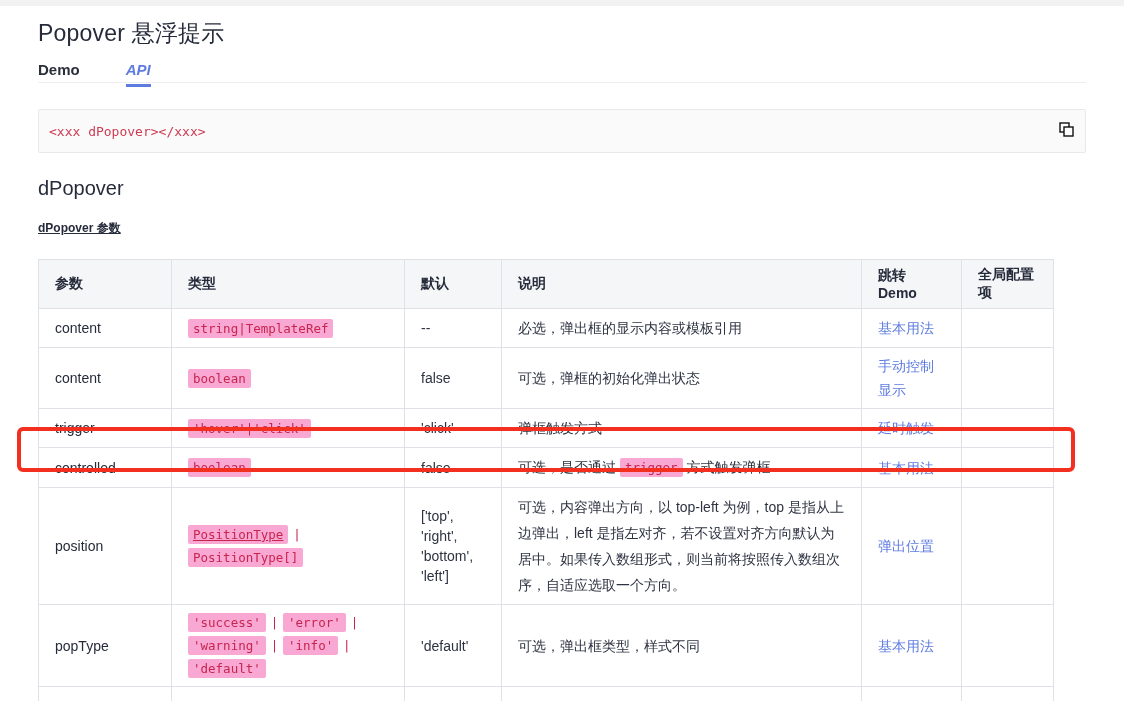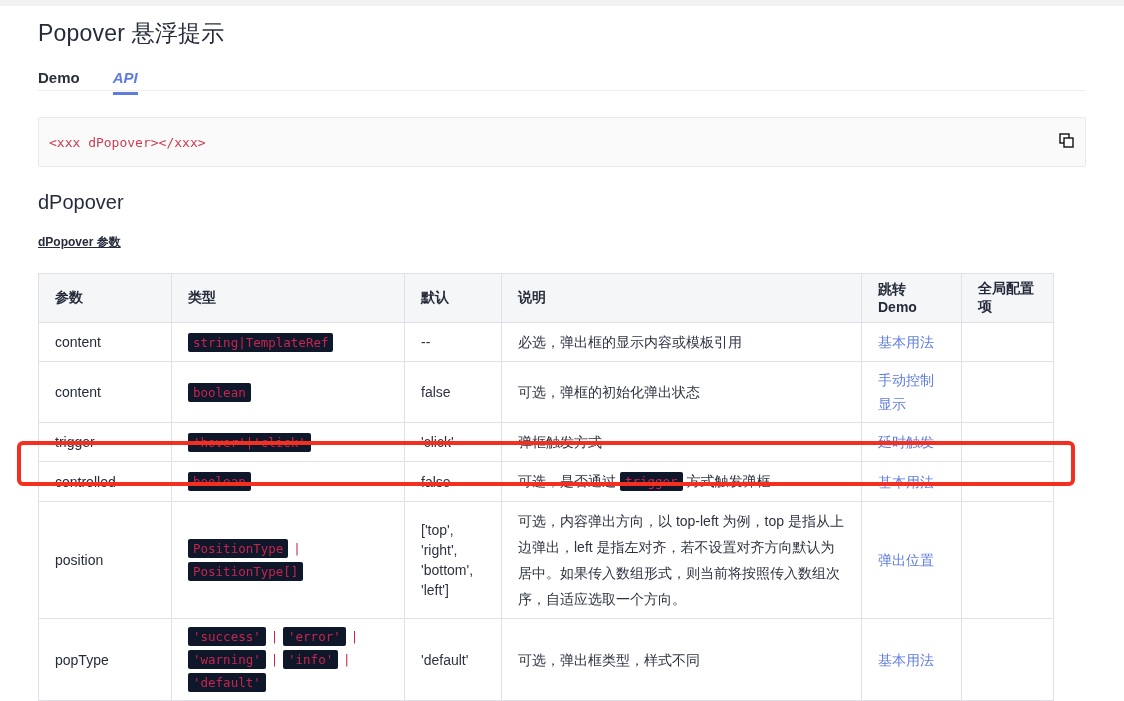--- a/index.html
+++ b/index.html
@@ -3,48 +3,48 @@
 <meta charset="utf-8">
 <style>
   * { margin:0; padding:0; box-sizing:border-box; }
   html,body { width:1124px; height:701px; overflow:hidden; background:#ffffff;
               font-family:"Liberation Sans", "DejaVu Sans", sans-serif; color:#252b3a; }
   .top-strip { height:6px; width:100%; background:#f2f2f3; }
   .page { padding:0 38px; }
 
   .page-title { margin-top:12px; font-size:23px; line-height:30px; font-weight:normal; color:#252b3a; letter-spacing:.2px; }
 
-  .tabbar { margin-top:20px; height:23px; border-bottom:1px solid #ededf0; display:flex; align-items:flex-start; position:relative; }
+  .tabbar { margin-top:12px; height:23px; border-bottom:1px solid #ededf0; display:flex; align-items:flex-start; position:relative;gap:13px; }
   .tab { font-size:15px; font-weight:bold; line-height:20px; cursor:pointer; position:relative; padding-bottom:6px; }
   .tab-demo { color:#2b2f3a; margin-right:33px; }
   .tab-api { color:#5e7ce0;font-style:italic; }
   .tab-api::after { content:""; position:absolute; left:0; right:0; bottom:-1px; height:3px; background:#5e7ce0; }
 
   .clipped-line { height:8px; overflow:hidden; margin-top:1px; white-space:nowrap; }
 
-  .code-block { margin-top:17px; height:50px; background:#fafafa; border:1px solid #e9e9eb; border-radius:2px;
+  .code-block { margin-top:17px; height:44px; background:#fafafa; border:1px solid #e9e9eb; border-radius:2px;
                 display:flex; align-items:center; justify-content:space-between; padding:0 8px 0 10px; }
   .code-text { font-family:"DejaVu Sans Mono", "Liberation Mono", monospace; font-size:13px; color:#cf3b52; }
   .copy-btn { width:22px; height:22px; display:flex; align-items:center; justify-content:center; cursor:pointer; background:transparent; border:none; }
 
   .h2 { margin-top:22px; font-size:20px; line-height:26px; font-weight:normal; }
   .h3 { margin-top:16px; font-size:12px; line-height:22px; font-weight:bold;text-decoration:underline; }
 
   .table-wrap { margin-top:20px; position:relative; }
   table.params { border-collapse:collapse; table-layout:fixed; width:1015px; }
   .params th, .params td { border:1px solid #dfe1e6; padding:6px 16px; font-size:14px; text-align:left; vertical-align:middle; }
   .params th { background:#f5f6f8; font-weight:bold; color:#252b3a; }
   .params td { color:#2e3342; }
   td.cell-param { color:#252b3a; }
   td.cell-type { line-height:22px; }
   td.cell-default { line-height:20px; }
   td.cell-desc { line-height:26px; }
   .code { font-family:"DejaVu Sans Mono", "Liberation Mono", monospace; font-size:12.5px; color:#c7254e;
-          background:#0f172a; padding:2px 5px; border-radius:2px; }
-  .code-link { cursor:pointer;margin-top:11px; }
+          background:#f9a8d4; padding:2px 5px; border-radius:2px; }
+  .code-link { text-decoration:underline; cursor:pointer;margin-top:11px; }
   .pipe { font-family:"DejaVu Sans Mono", "Liberation Mono", monospace; font-size:12.5px; color:#c7254e; padding:0 1px; }
   a.demo-link { color:#5e7ce0; text-decoration:none; cursor:pointer; line-height:24px; }
 
   .annotation-box { position:absolute; left:-21px; top:168px; width:1058px; height:45px;
                     border:4px solid #f3301f; border-radius:6px; pointer-events:none; }
 </style>
 </head>
 <body>
 
 <div class="top-strip"></div>

